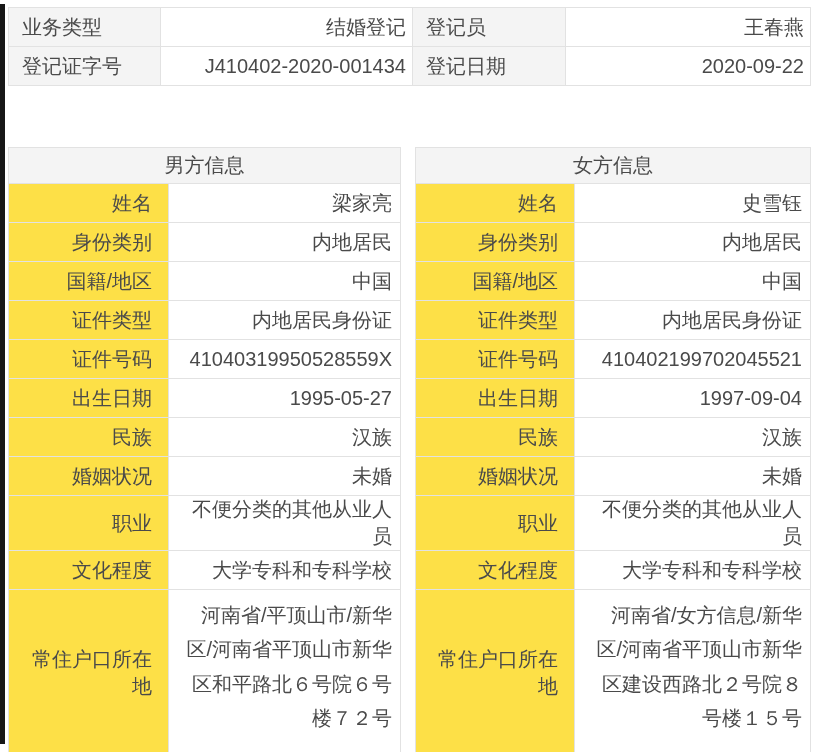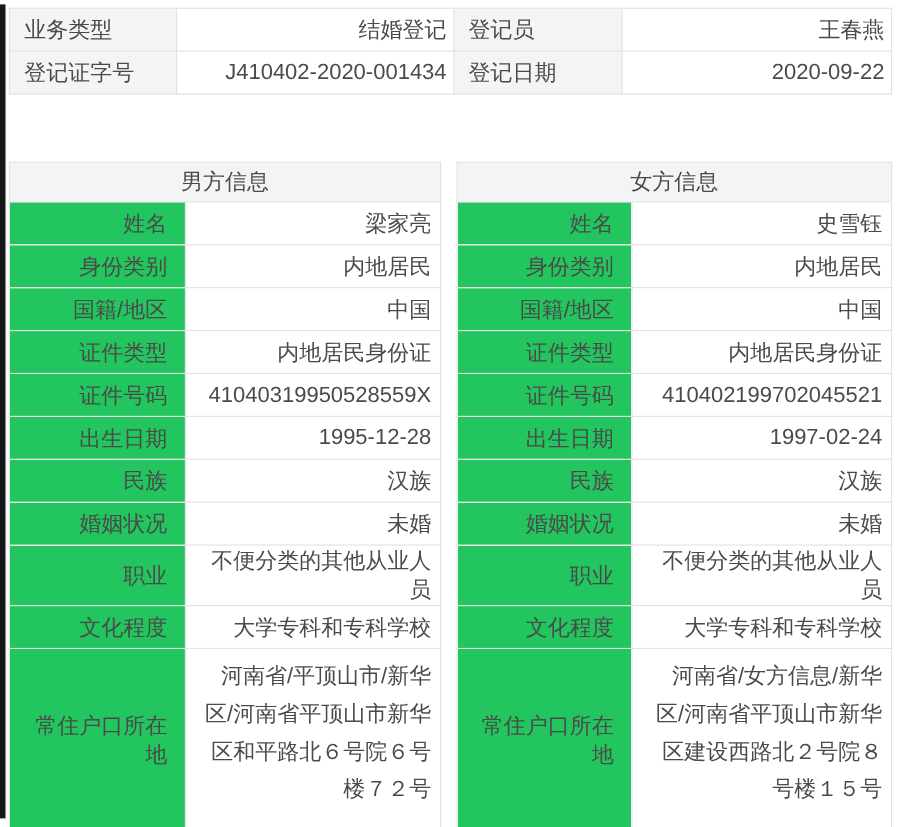--- a/index.html
+++ b/index.html
@@ -18,21 +18,21 @@
   th,td{
     border:1px solid #e2e2e2;font-weight:normal;height:39px;
     box-sizing:border-box;overflow:hidden;
   }
   
   #top-table{left:8px;top:7px;width:802px;}
   #top-table th{background:#f4f4f4;text-align:left;padding:0 6px 0 13px;}
   #top-table td{text-align:right;padding:0 6px 0 13px;}
   
   .info-table .hdr th{background:#f4f4f4;text-align:center;height:36px;padding:0;margin-left:29px;}
-  .info-table .lbl{background:#22c55e;text-align:right;padding:0 16px 0 6px;}
+  .info-table .lbl{background:#fde047;text-align:right;padding:0 16px 0 6px;}
   .info-table .val{text-align:right;padding:0 8px 0 13px;}
   .info-table tr.tall .lbl,
   .info-table tr.tall .val{height:93px;}
   .info-table tr.tall .val{
     line-height:1.72;padding-top:8px;padding-bottom:20px;white-space:normal;
     word-break:break-all;
   }
   #male-table{left:8px;top:147px;width:392px;}
   #female-table{left:415px;top:147px;width:395px;}
 </style>
@@ -88,21 +88,21 @@
       <tr>
         <th class="lbl">证件类型</th>
         <td class="val">内地居民身份证</td>
       </tr>
       <tr>
         <th class="lbl">证件号码</th>
         <td class="val">41040319950528559X</td>
       </tr>
       <tr>
         <th class="lbl">出生日期</th>
-        <td class="val">1995-12-28</td>
+        <td class="val">1995-05-27</td>
       </tr>
       <tr>
         <th class="lbl">民族</th>
         <td class="val">汉族</td>
       </tr>
       <tr>
         <th class="lbl">婚姻状况</th>
         <td class="val">未婚</td>
       </tr>
       <tr>
@@ -152,21 +152,21 @@
       <tr>
         <th class="lbl">证件类型</th>
         <td class="val">内地居民身份证</td>
       </tr>
       <tr>
         <th class="lbl">证件号码</th>
         <td class="val">410402199702045521</td>
       </tr>
       <tr>
         <th class="lbl">出生日期</th>
-        <td class="val">1997-02-24</td>
+        <td class="val">1997-09-04</td>
       </tr>
       <tr>
         <th class="lbl">民族</th>
         <td class="val">汉族</td>
       </tr>
       <tr>
         <th class="lbl">婚姻状况</th>
         <td class="val">未婚</td>
       </tr>
       <tr>

